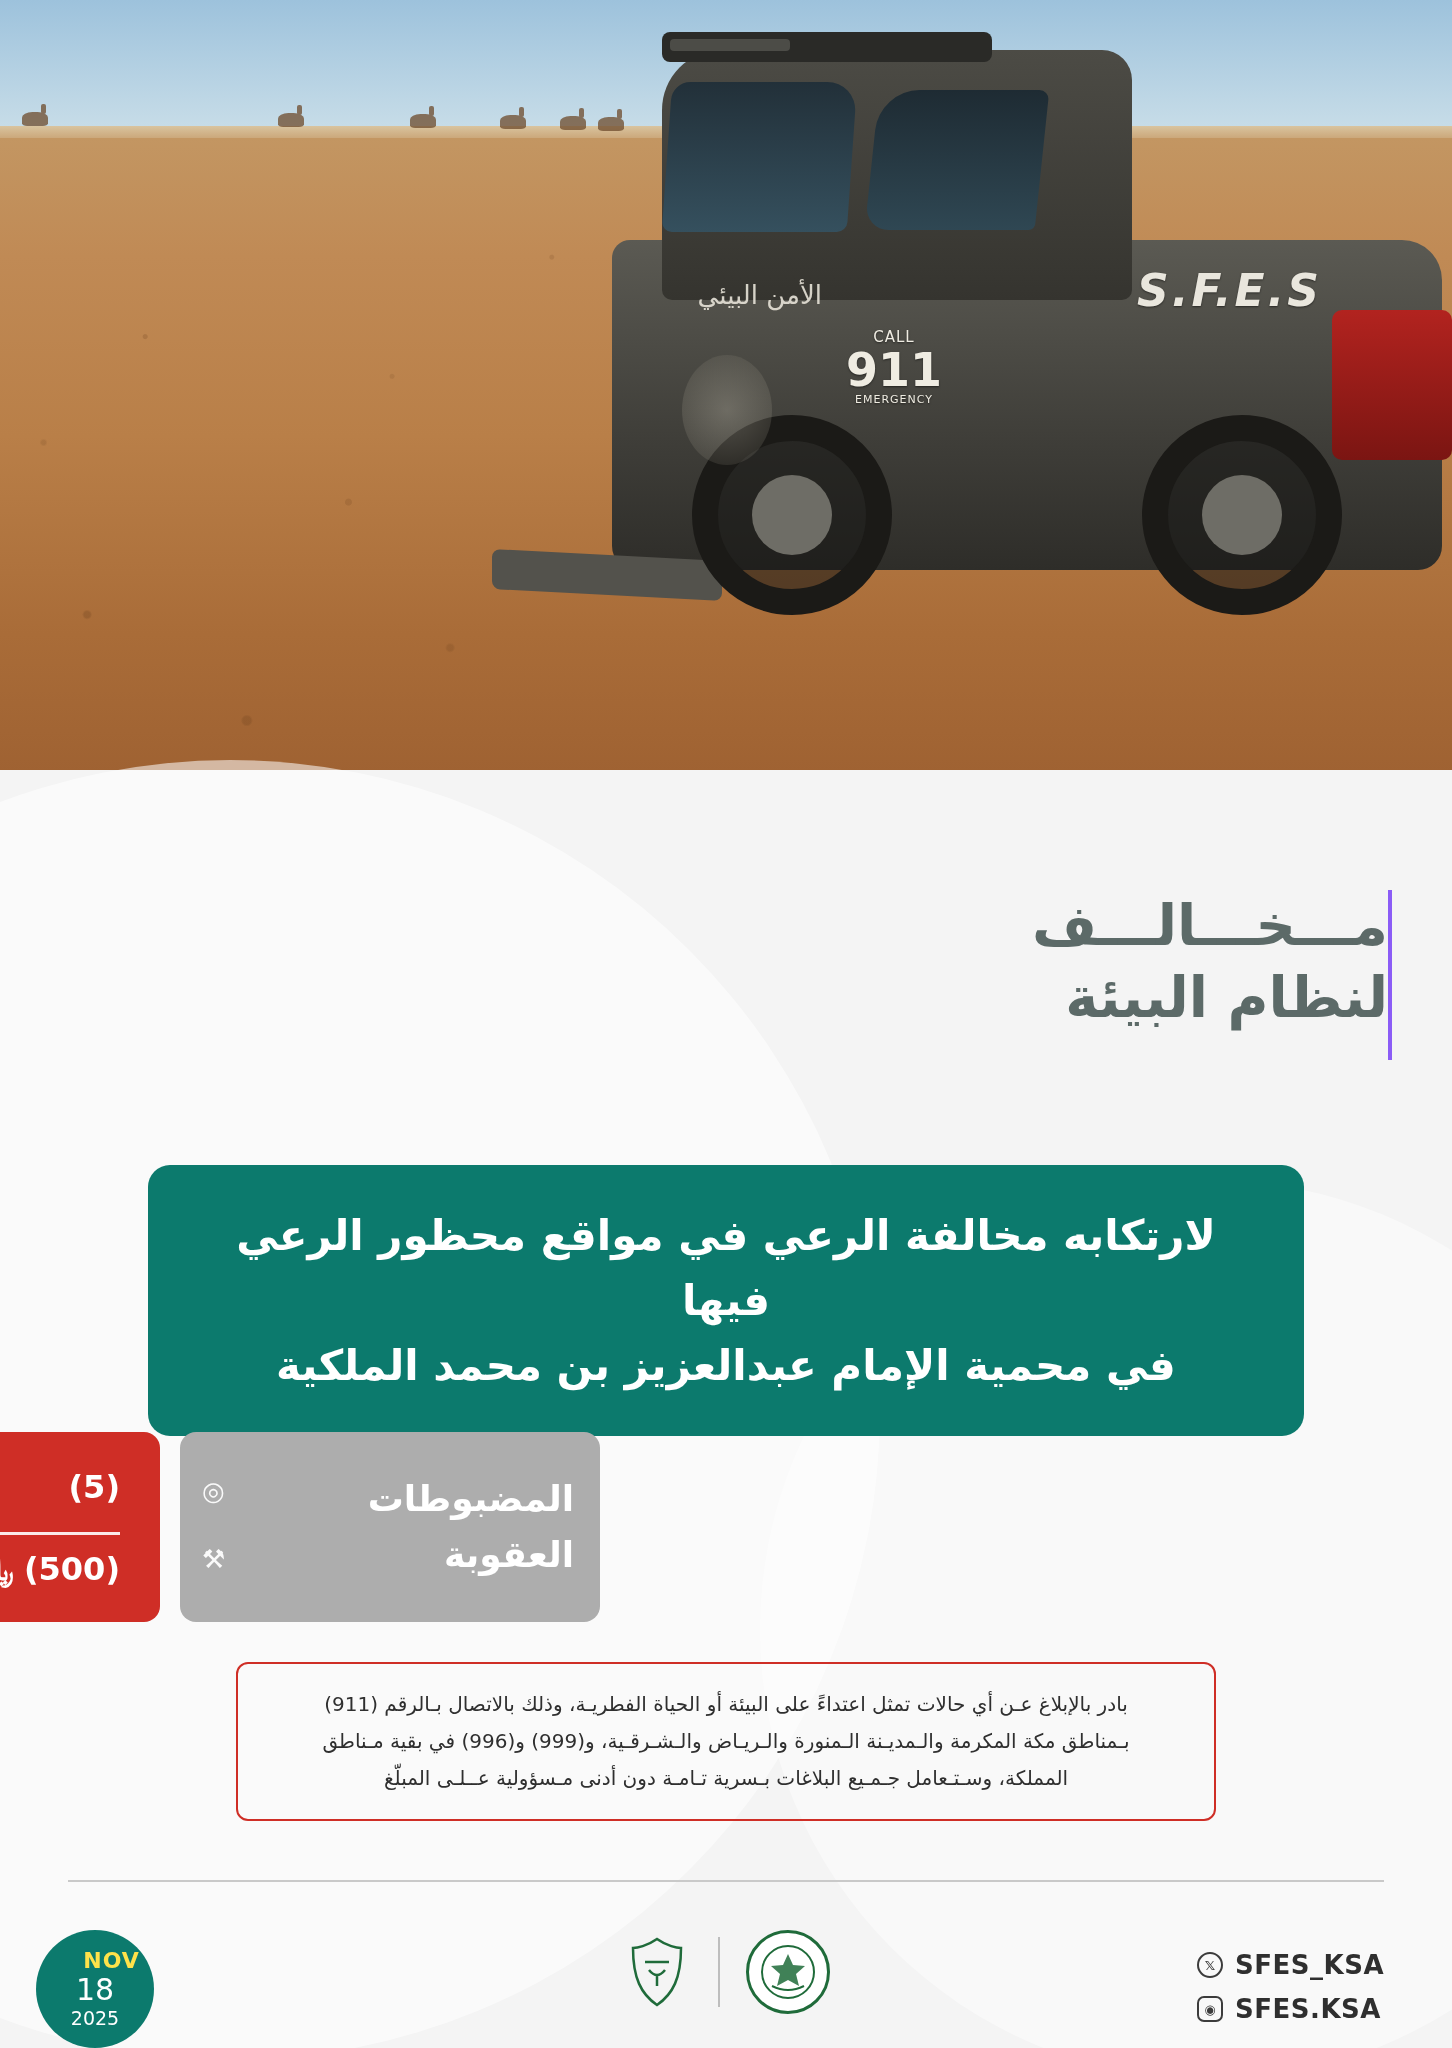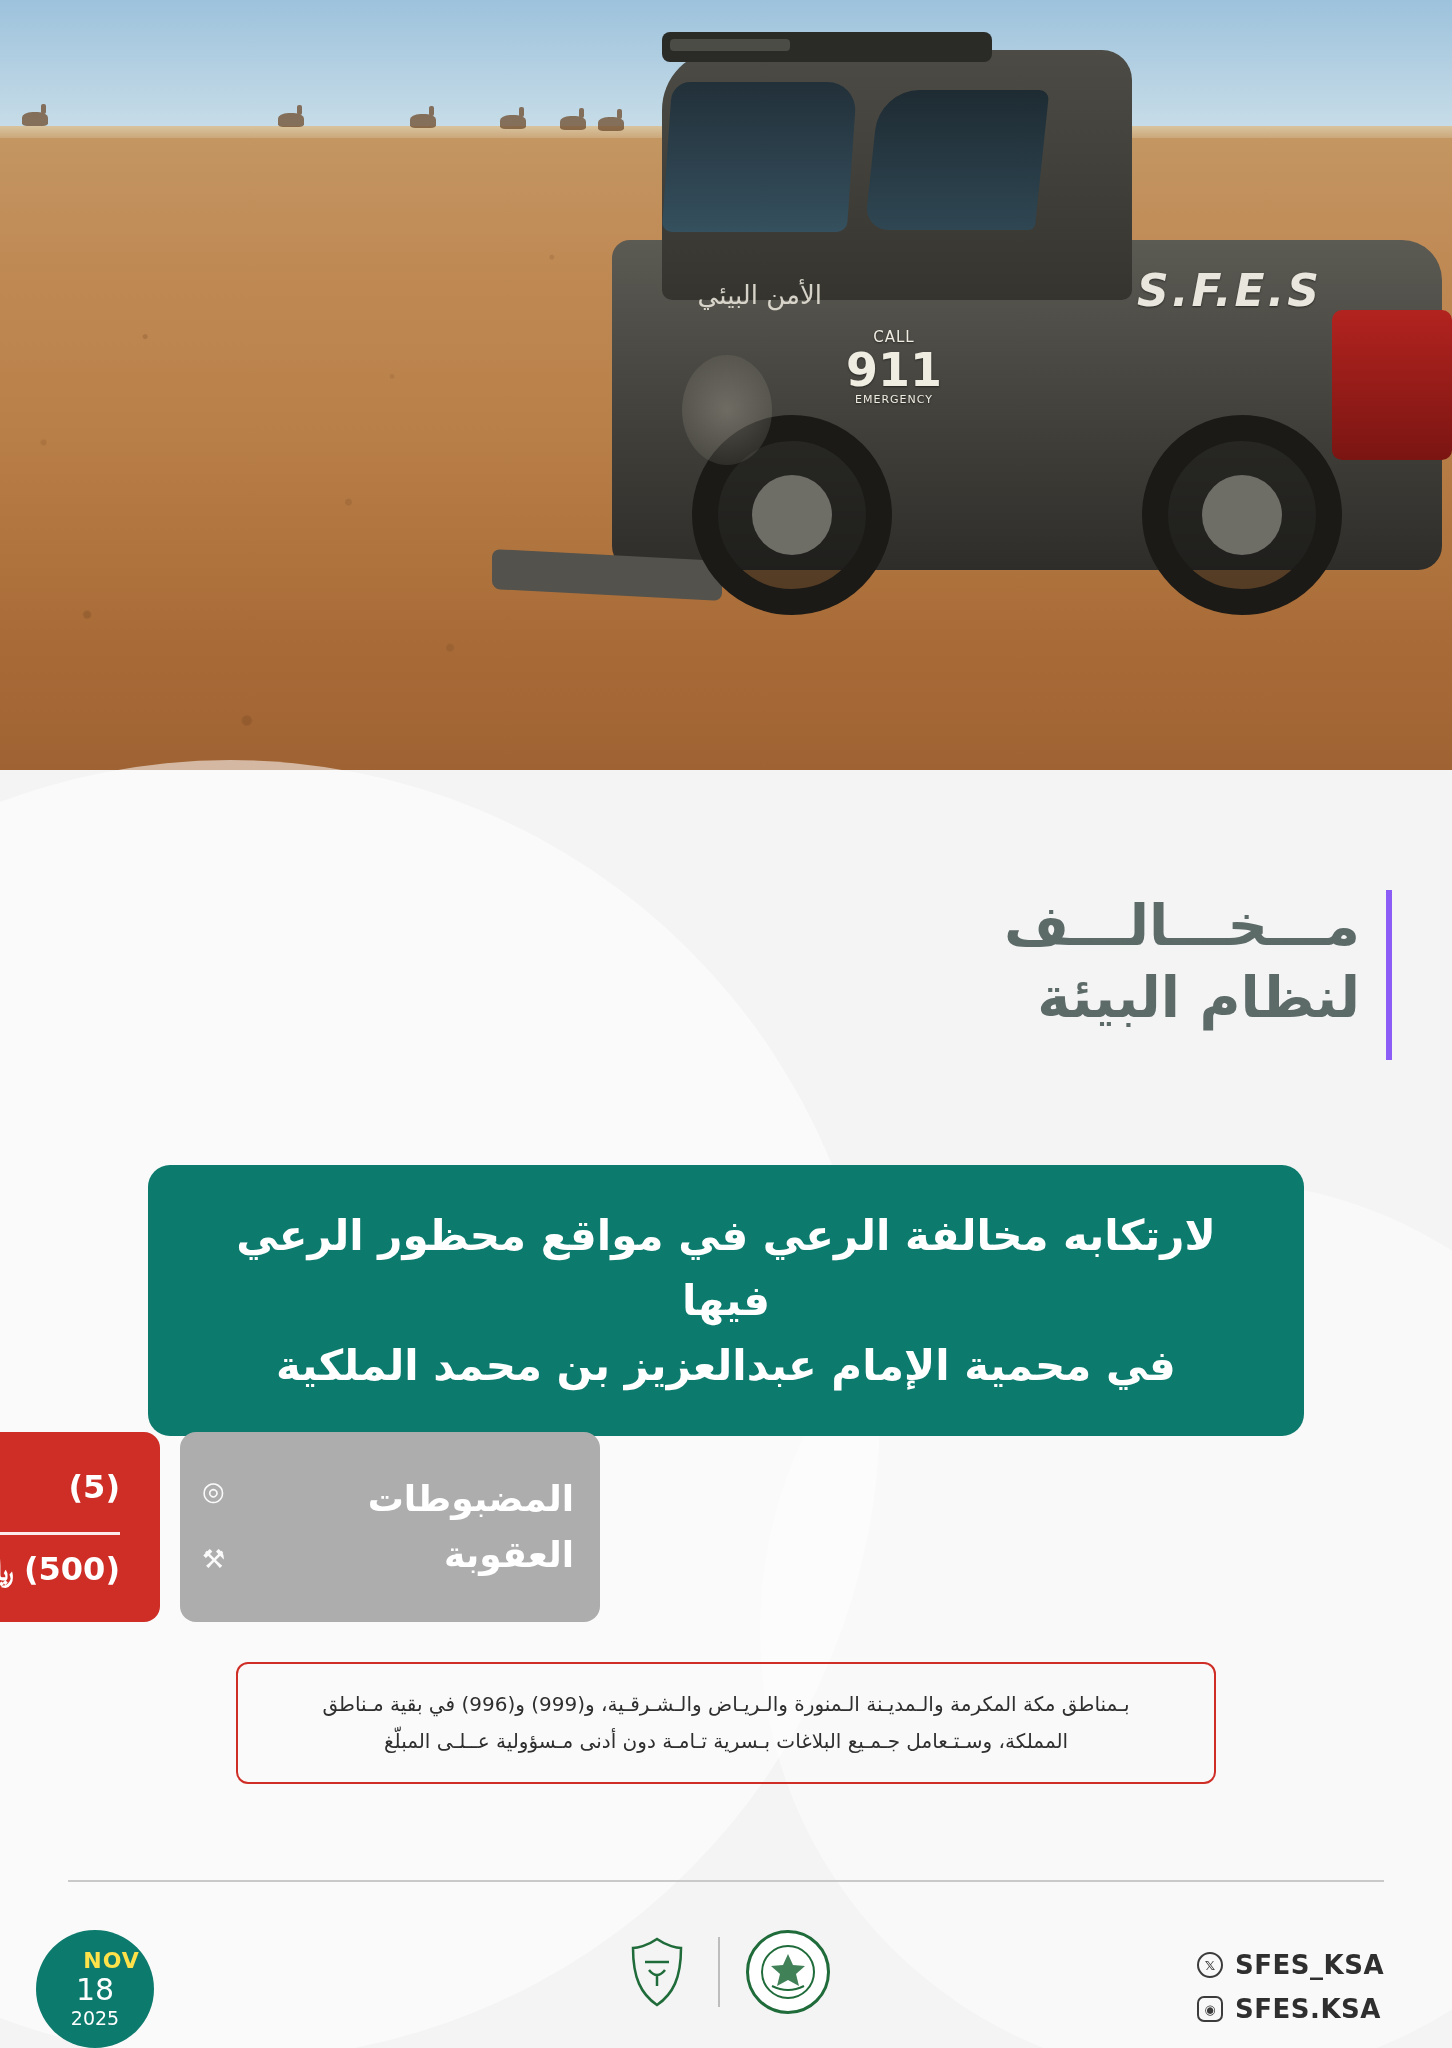--- a/index.html
+++ b/index.html
@@ -185,22 +185,21 @@
     background: #d0342c;
     border-radius: 16px 0 0 16px;
     display: flex; align-items: center; justify-content: center;
     color: #fff; font-size: 52px; font-weight: bold;
     letter-spacing: 1px;
   }
   .subtitle-wrap {
     position: absolute;
     top: 890px; right: 60px;
     text-align: right;
-    padding-right: 26px;
-    border-right: 6px solid #8b5cf6;
+    border-right: 4px solid #8b5cf6;
     min-height: 170px;
   }
   .subtitle-line {
     color: #5c6a68;
     font-size: 56px;
     font-weight: bold;
     line-height: 1.28;
     letter-spacing: 2px;
     white-space: nowrap;
   }
@@ -403,20 +402,21 @@
     <div class="values-divider"></div>
     <div class="values-row bottom">
       <span>
         <span>(500)</span><span class="riyal">﷼</span>
       </span>
 
     </div>
   </div>
 
   <div class="note">
+    <div>بادر بالإبلاغ عـن أي حالات تمثل اعتداءً على البيئة أو الحياة الفطريـة، وذلك بالاتصال بـالرقم (911)</div>
     <div>بـمناطق مكة المكرمة والـمديـنة الـمنورة والـريـاض والـشـرقـية، و(999) و(996) في بقية مـناطق</div>
     <div>المملكة، وسـتـعامل جـمـيع البلاغات بـسرية تـامـة دون أدنى مـسؤولية عــلـى المبلّغ</div>
   </div>
 
   <div class="divider"></div>
 
   <div class="social">
     <div class="social-item">
       <div class="social-badge">𝕏</div>
       <div class="social-handle">SFES_KSA</div>

